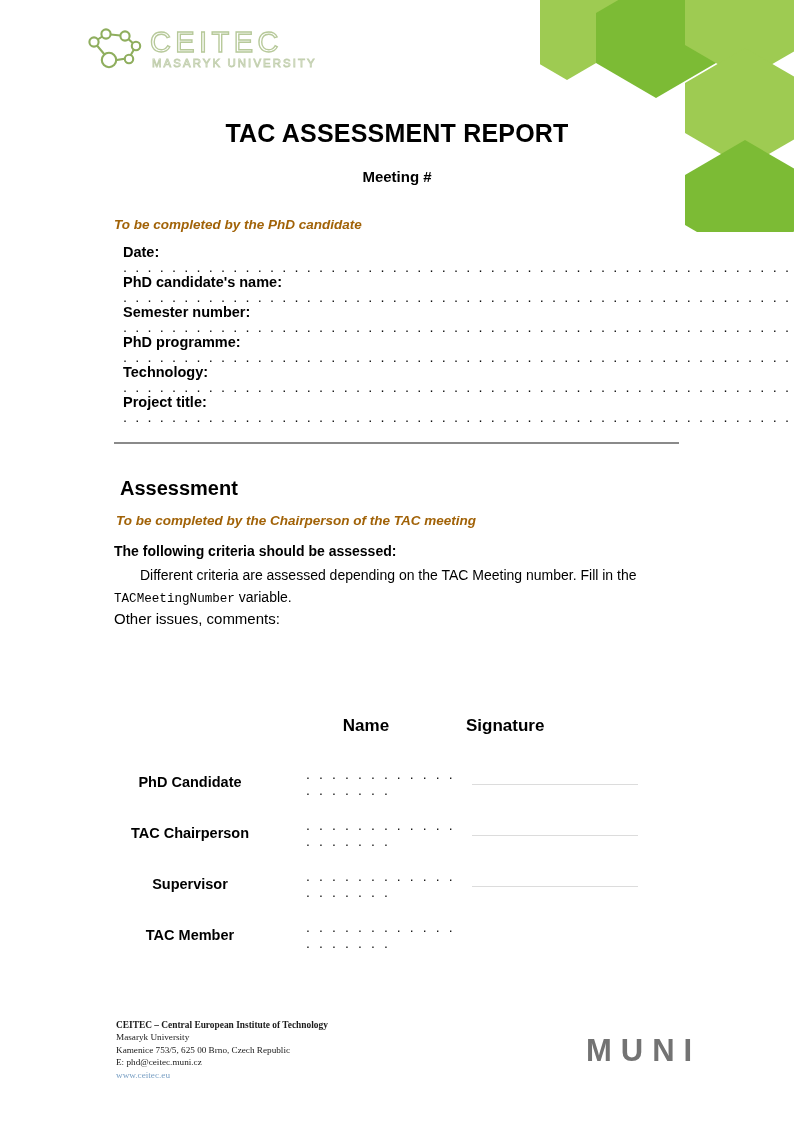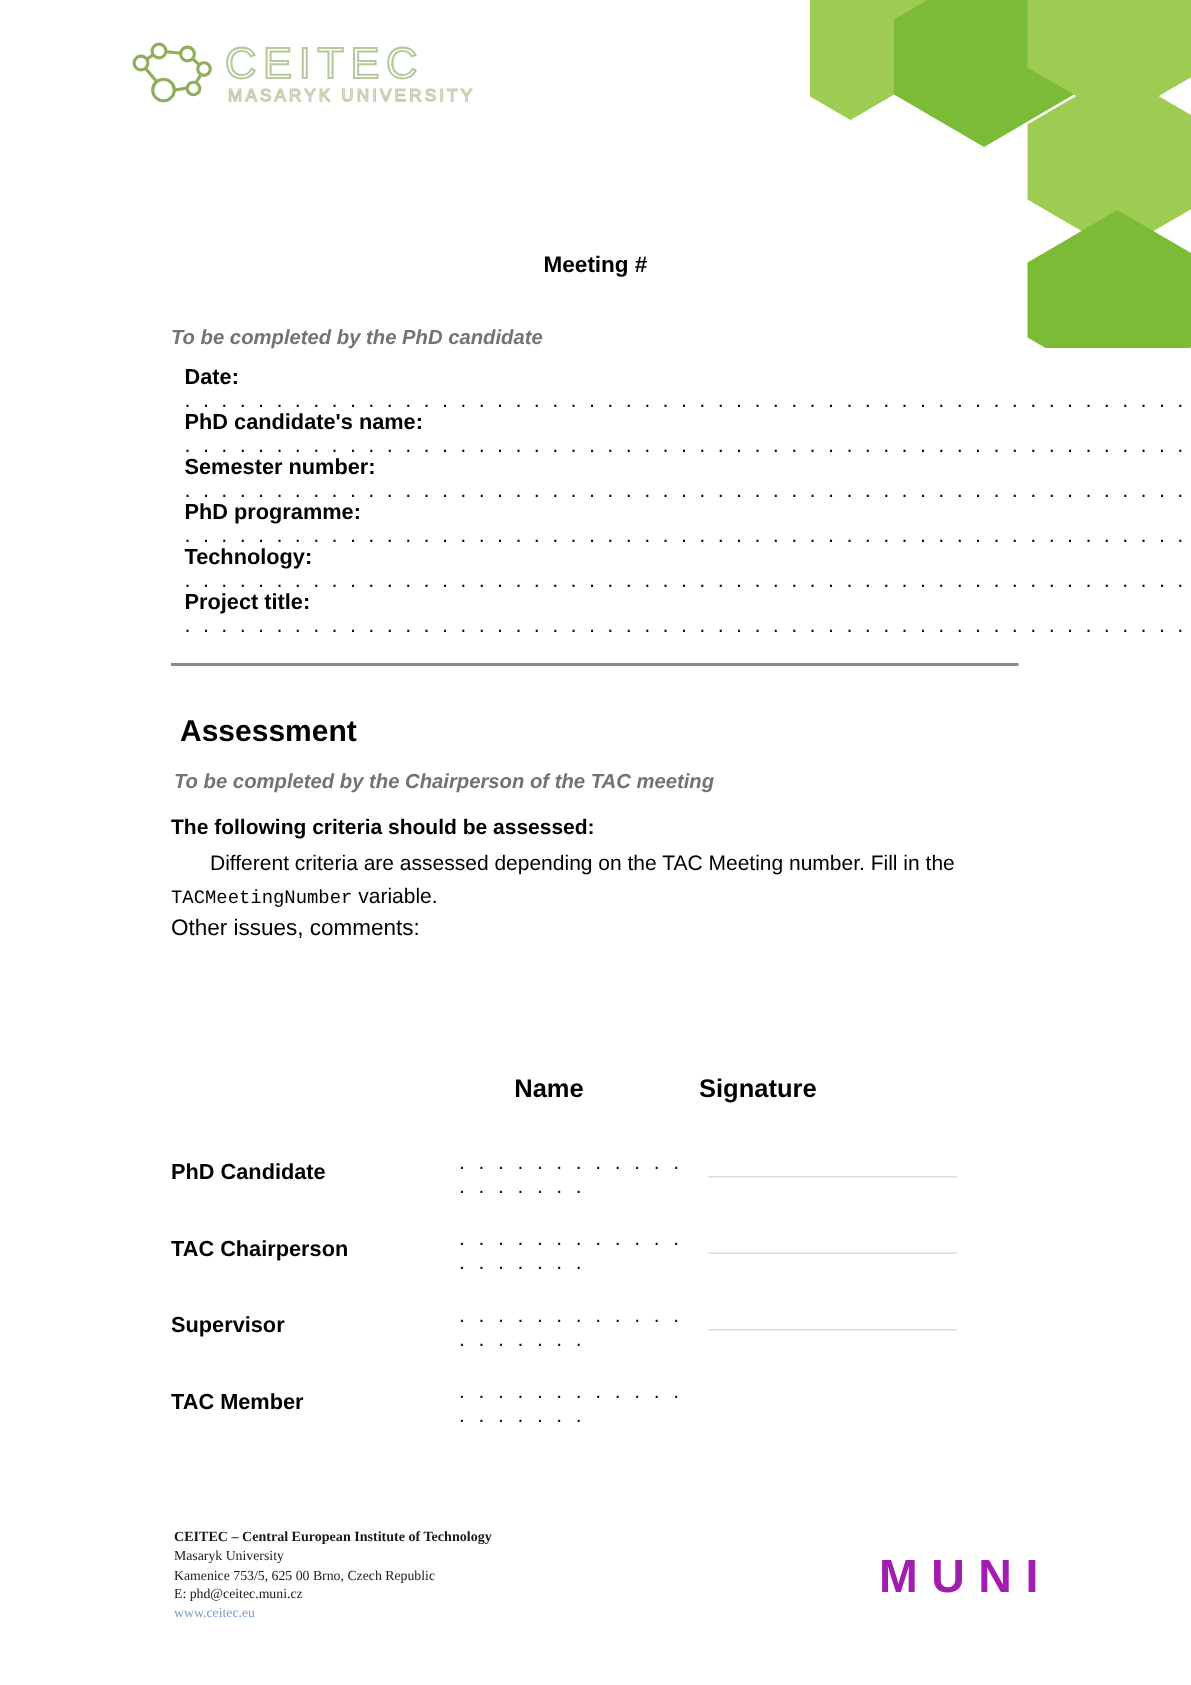--- a/index.html
+++ b/index.html
@@ -32,21 +32,21 @@
     font-size:25px; font-weight:bold; letter-spacing:.2px;
   }
   .doc-subtitle {
     position:absolute; left:0; top:168px; width:794px;
     text-align:center;
     font-size:15px; font-weight:bold;
   }
 
   
   .green-note {
-    color:#737373;
+    color:#a16207;
     font-style:italic; font-weight:bold;
     font-size:13.5px;
   }
   #candidate-note { position:absolute; left:114px; top:217px; }
 
   .field-list { position:absolute; left:114px; top:244px; width:566px; }
   .field-row {
     display:flex; align-items:baseline;
     height:30px;
     font-size:14.5px;
@@ -104,21 +104,21 @@
   .col-role  { width:152px; }
   .col-name  { width:200px; text-align:center; }
   .col-sign  { width:220px; text-align:left; }
 
   .sig-row {
     display:flex; align-items:center;
     height:51px;
     font-size:14.5px;
   }
   .sig-row .col-role {
-    text-align:left; font-weight:bold; padding-right:0;
+    text-align:center; font-weight:bold; padding-right:0;
   }
   .sig-row .col-name {
     letter-spacing:2.6px;
     font-size:14px;
     color:#111;
     text-align:left;
     padding-left:40px;
   }
   .sig-row .col-sign { position:relative; height:51px; }
   .sig-line {
@@ -134,21 +134,21 @@
     font-size:9.2px; line-height:12.4px;
     color:#1a1a1a;
   }
   .footer .f-strong { font-weight:bold; font-size:9.4px; }
   .footer .f-url { color:#7aa0c4; }
 
   .muni {
     position:absolute; left:586px; top:1033px;
     font-size:31px; font-weight:bold;
     letter-spacing:9px;
-    color:#a21caf;
+    color:#737373;
   }
 </style>
 </head>
 <body>
 
 <div class="page">
 
   <div class="hex-deco">
     <svg width="254" height="232" viewBox="0 0 254 232" xmlns="http://www.w3.org/2000/svg">
 
@@ -181,20 +181,21 @@
       </svg>
     </div>
     <div class="logo-word">
       <svg width="176" height="46" viewBox="0 0 176 46" xmlns="http://www.w3.org/2000/svg">
         <text x="0" y="26" font-family="Liberation Sans, sans-serif" font-size="29" letter-spacing="4.4" fill="none" stroke="#b7c99a" stroke-width="1.35">CEITEC</text>
         <text x="2" y="41" font-family="Liberation Sans, sans-serif" font-size="11.4" letter-spacing="2.1" fill="none" stroke="#c2cfae" stroke-width="0.85">MASARYK UNIVERSITY</text>
       </svg>
     </div>
   </div>
 
+  <div class="doc-title">TAC ASSESSMENT REPORT</div>
   <div class="doc-subtitle">Meeting #</div>
 
   <div class="green-note" id="candidate-note">To be completed by the PhD candidate</div>
 
   <div class="field-list">
     <div class="field-row">
       <span class="field-label">Date:</span>
       <span class="field-dots">. . . . . . . . . . . . . . . . . . . . . . . . . . . . . . . . . . . . . . . . . . . . . . . . . . . . . . . . . . . . . . . . . . . . . . . . . . . . . . . . . . . . . . . . . . . . . . . . . . . . . . . . . . . . . . . . . .</span>
     </div>
     <div class="field-row">

